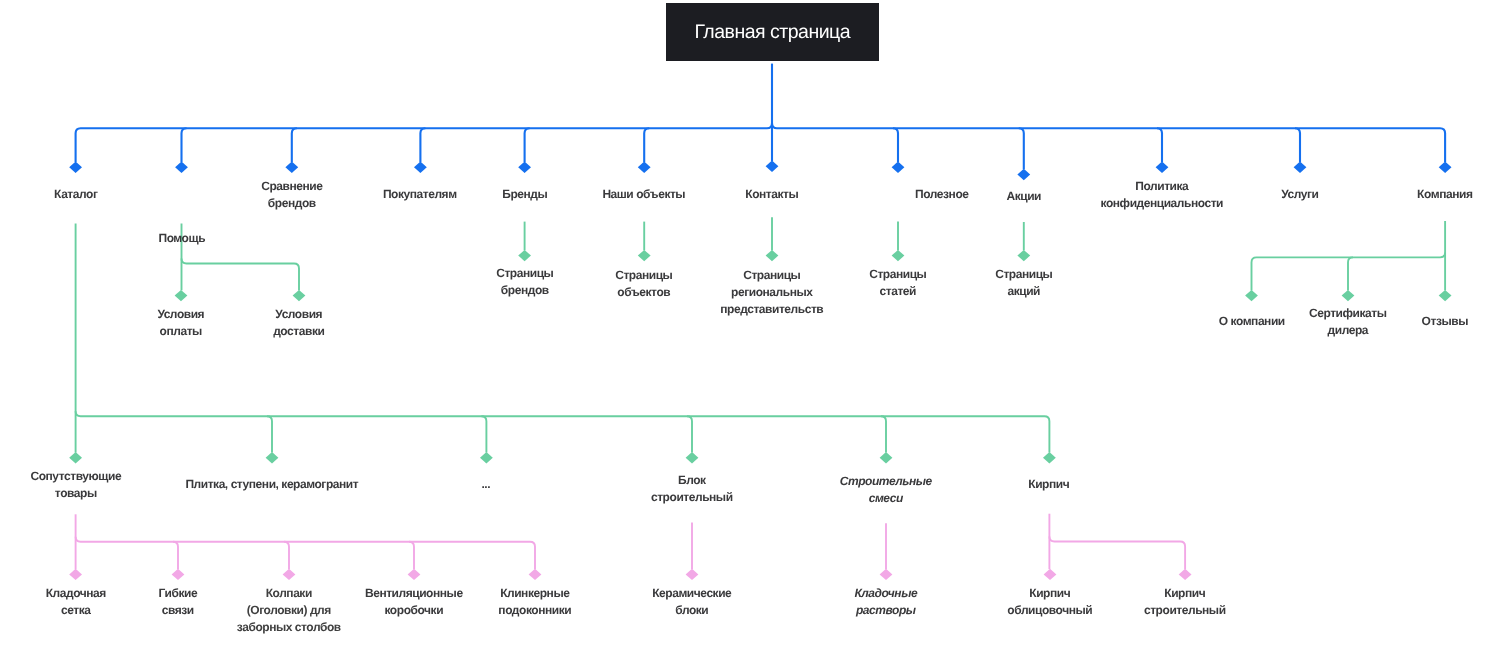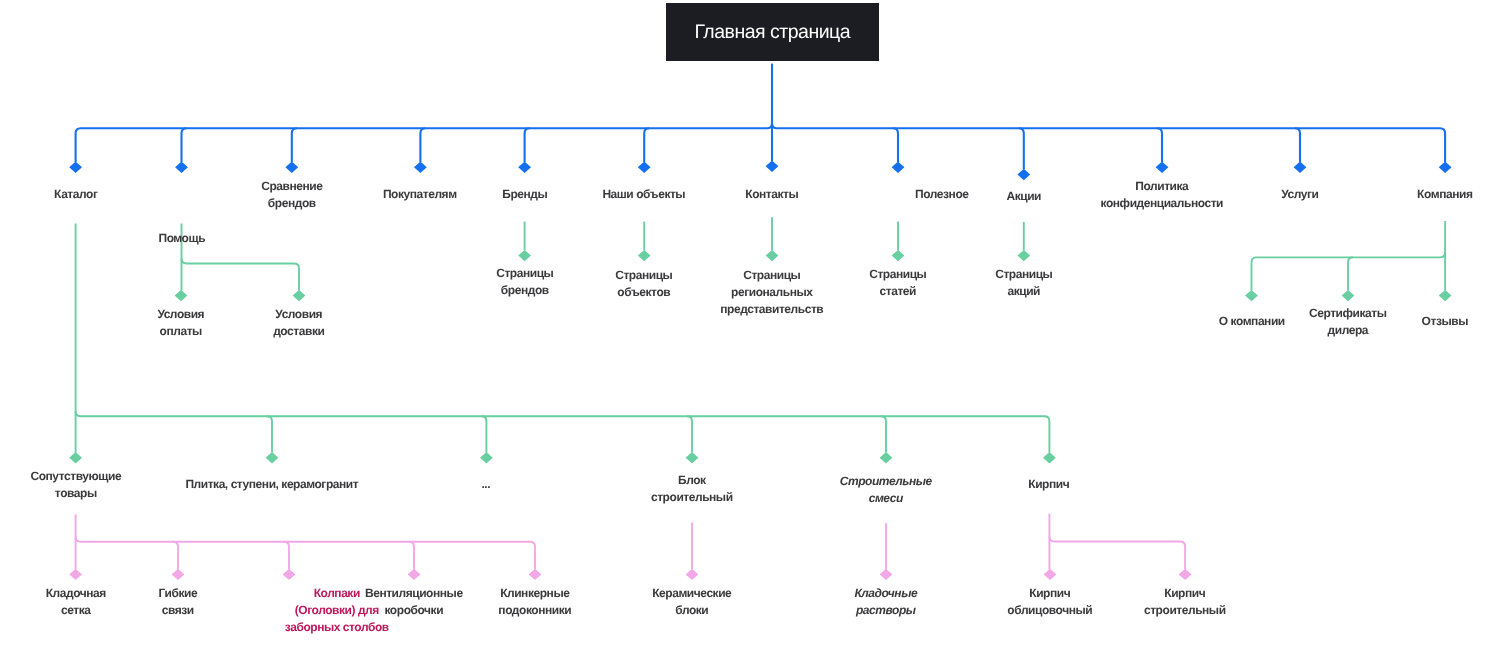--- a/index.html
+++ b/index.html
@@ -201,21 +201,21 @@
         <div>Кирпич</div>
       </div>
       <div class="node-label" style="left: 75.6px; top: 584.5px; color: rgb(58, 58, 60);">
         <div>Кладочная</div>
         <div>сетка</div>
       </div>
       <div class="node-label" style="left: 178px; top: 584.5px; color: rgb(58, 58, 60);">
         <div>Гибкие</div>
         <div>связи</div>
       </div>
-      <div class="node-label" style="left: 289px; top: 584.9px; color: #be185d; margin-left: 48px;">
+      <div class="node-label" style="left: 289px; top: 584.9px; color: #404040;">
         <div>Колпаки</div>
         <div>(Оголовки) для</div>
         <div>заборных столбов</div>
       </div>
       <div class="node-label" style="left: 414px; top: 584.5px; color: rgb(58, 58, 60);">
         <div>Вентиляционные</div>
         <div>коробочки</div>
       </div>
       <div class="node-label" style="left: 535px; top: 584.5px; color: rgb(58, 58, 60);">
         <div>Клинкерные</div>

